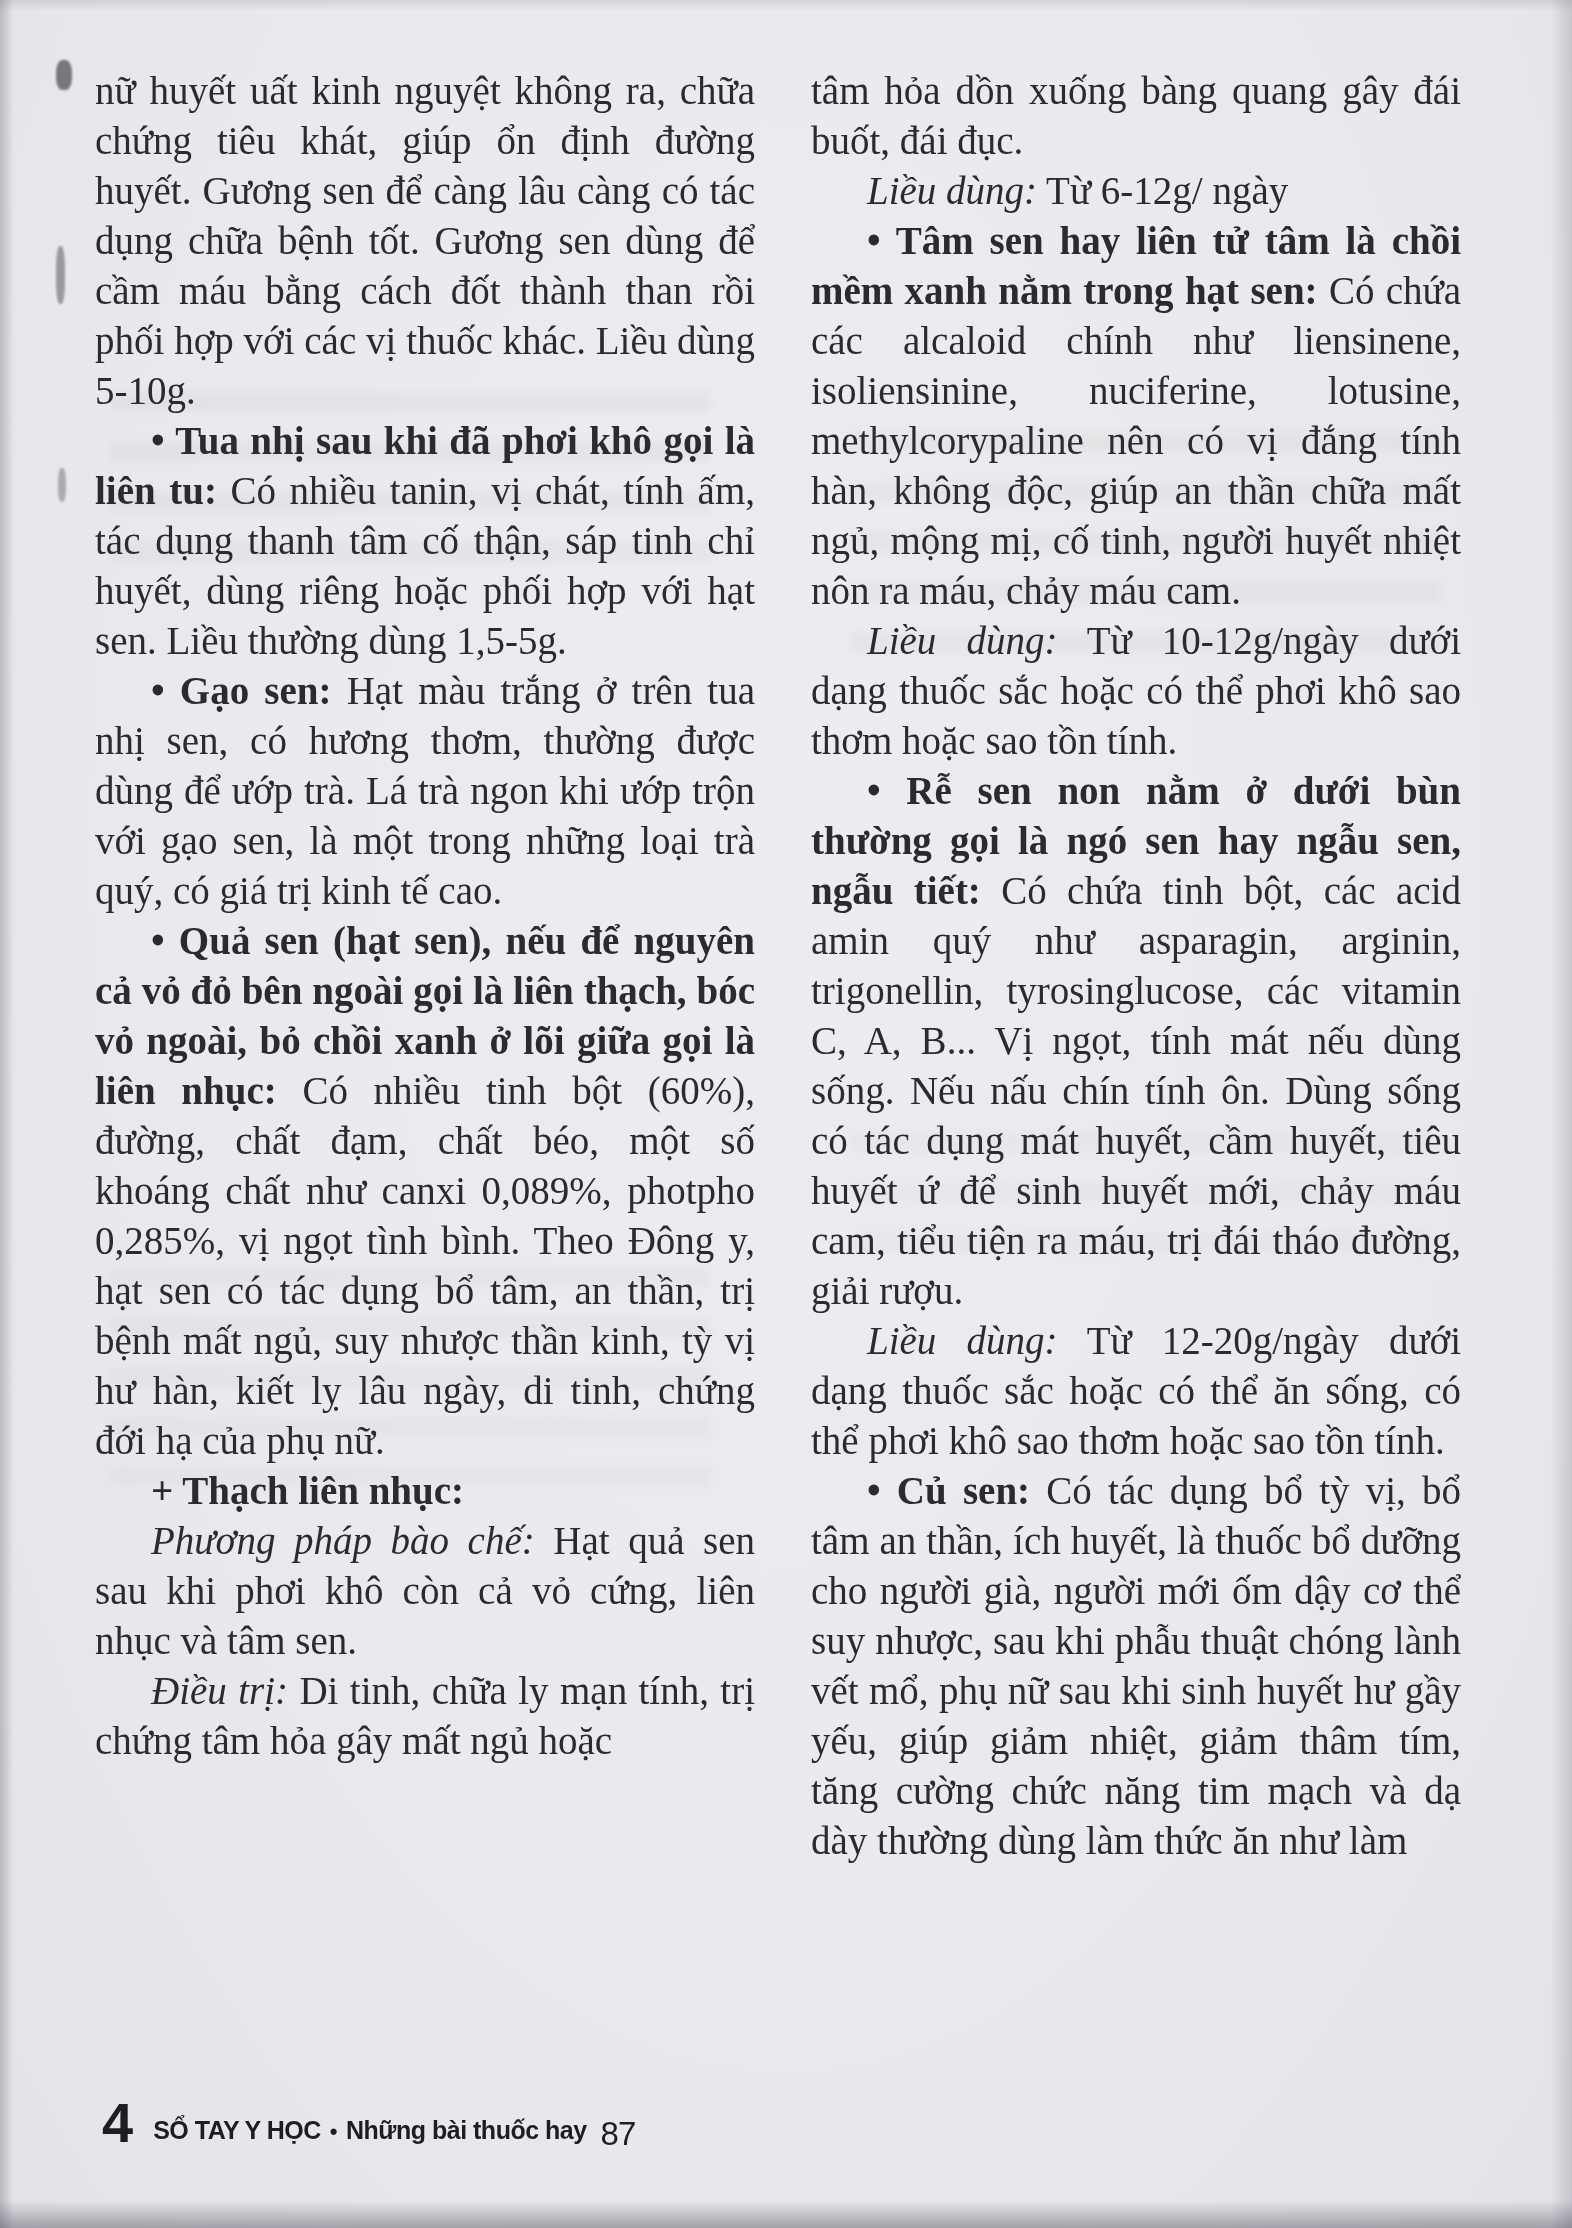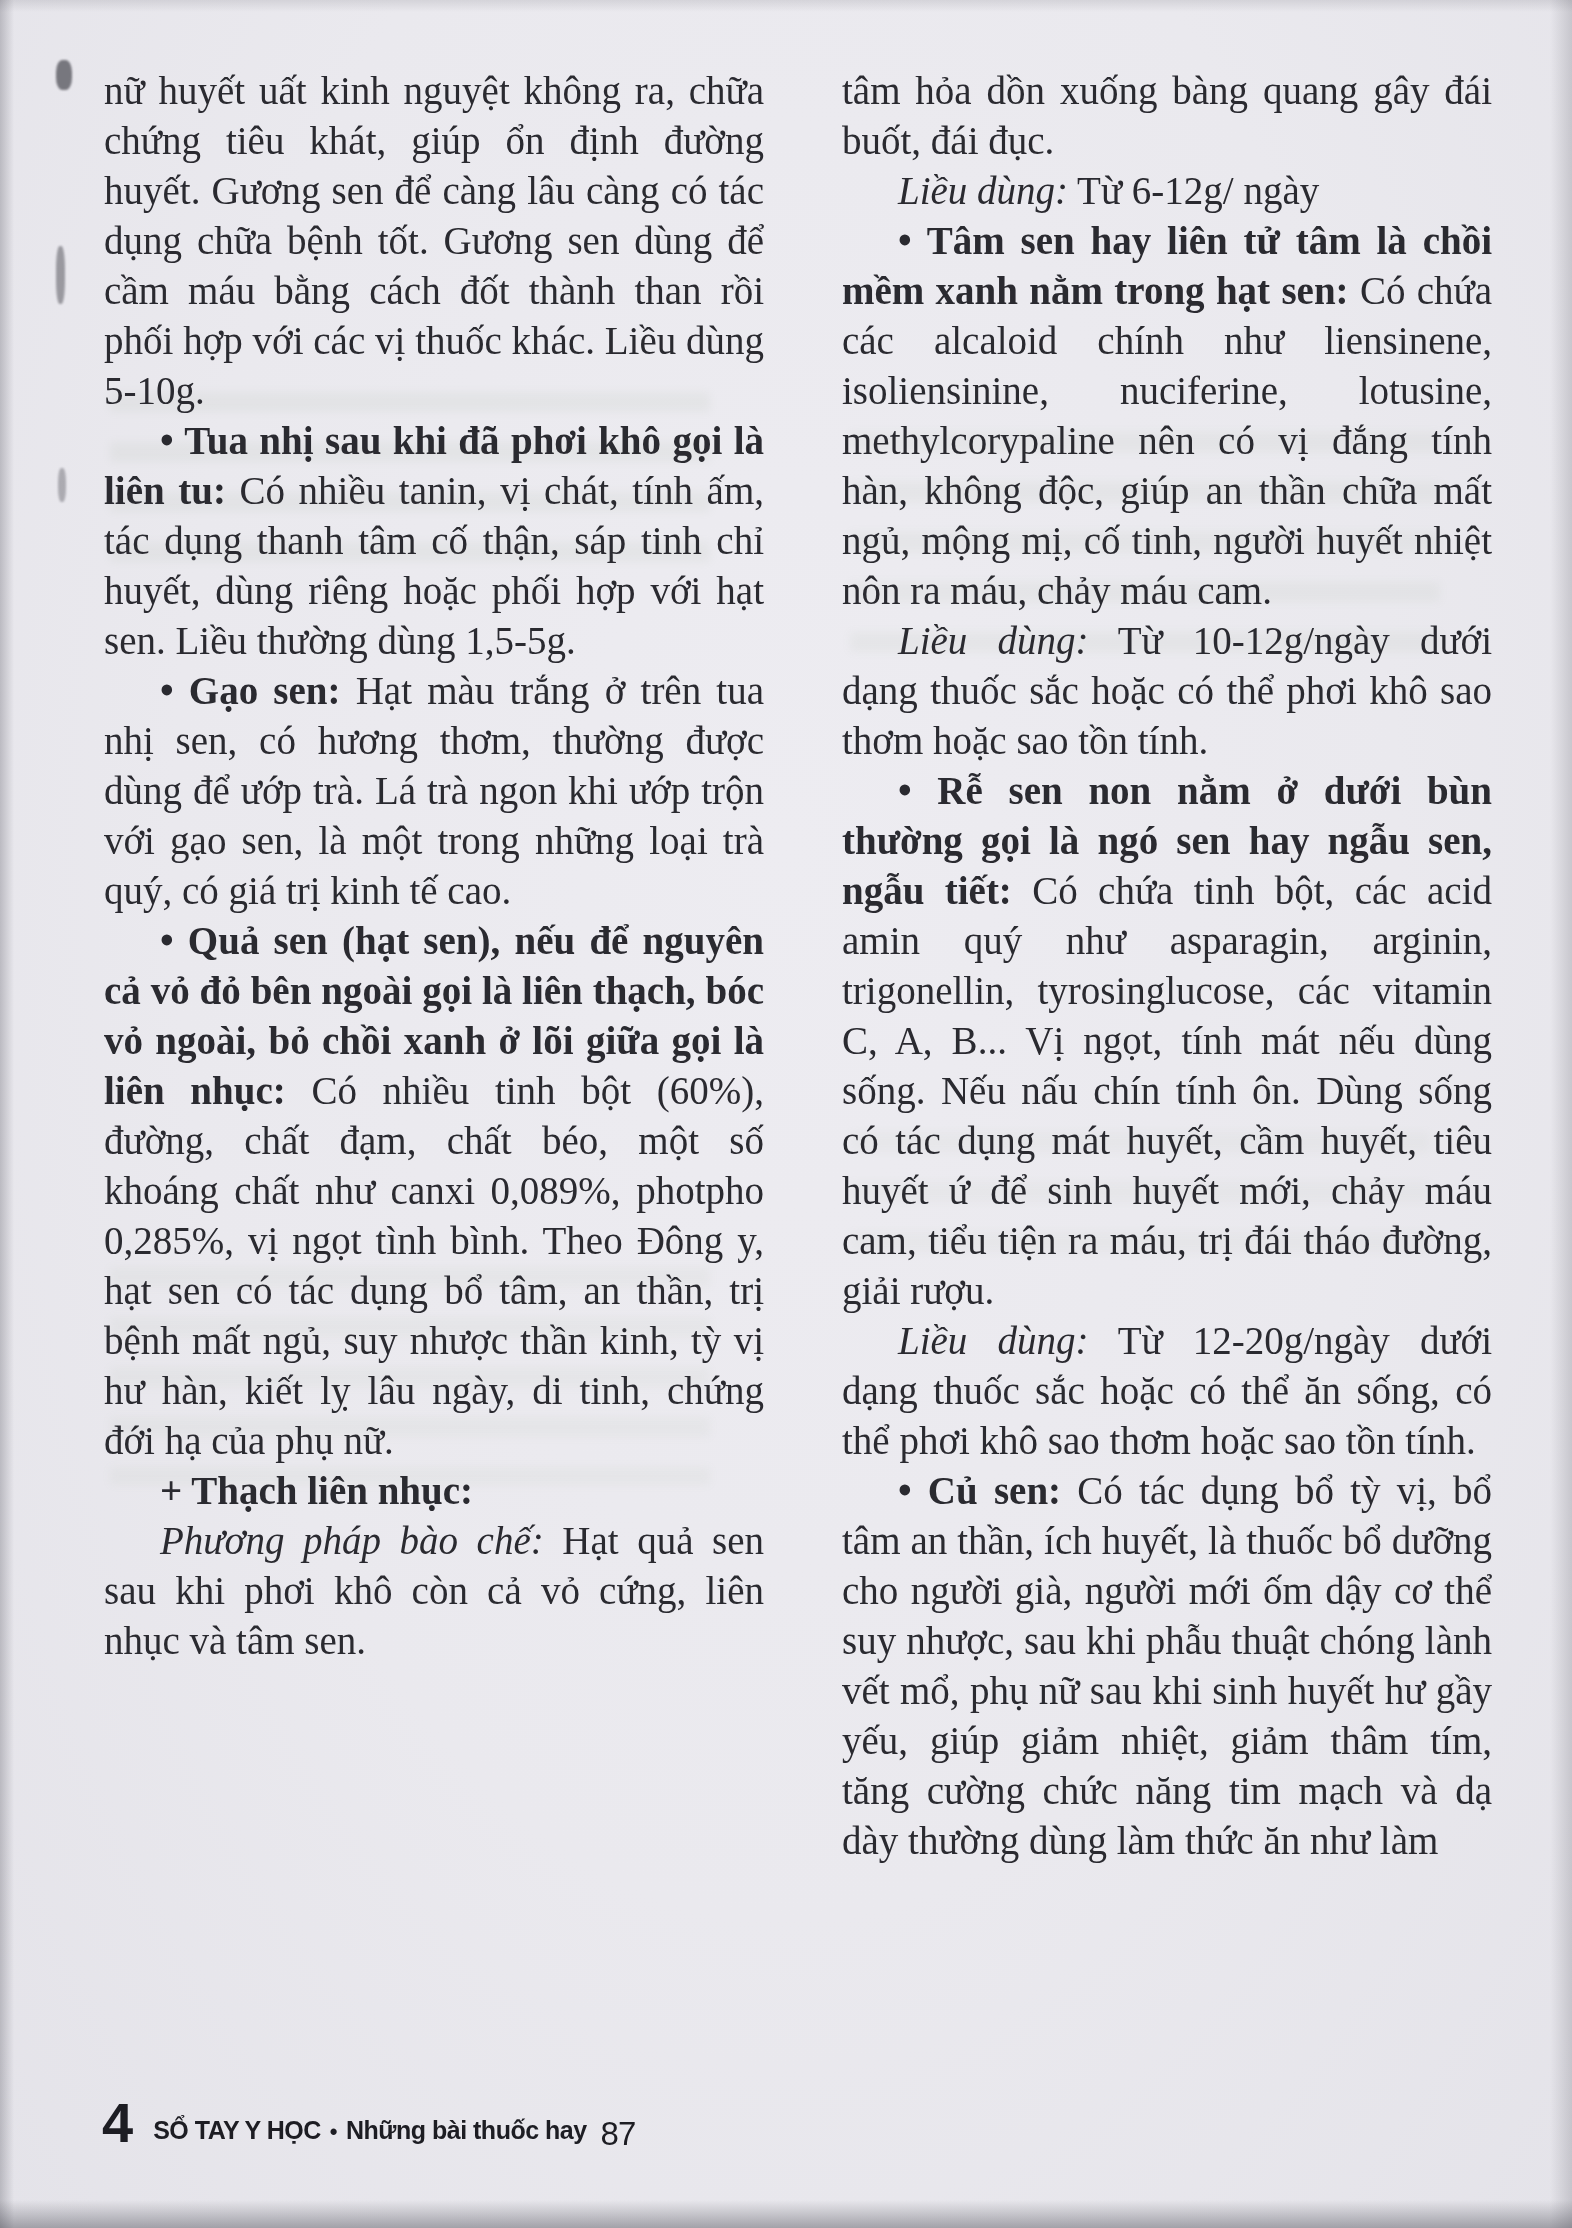--- a/index.html
+++ b/index.html
@@ -11,22 +11,22 @@
   .page{
     position:relative;
     width:1572px;height:2228px;
     margin:0 auto;
     background:radial-gradient(ellipse at 50% 38%, #edecf1 0%, #eae9ee 55%, #e4e3e9 100%);
     overflow:hidden;
     font-family:"Liberation Serif","DejaVu Serif",serif;
     color:var(--ink);
   }
   .cols{
-    position:absolute;left:104px;top:66px;
-    display:flex;gap:54px;
+    position:absolute;left:95px;top:66px;
+    display:flex;gap:32px;
   }
   .col{
     font-size:39px;
     line-height:50px;
     text-rendering:optimizeLegibility;
   }
   .col-left{width:660px;}
   .col-right{width:650px;margin-left:24px;}
   .para{margin:0;text-align:justify;text-indent:0;}
   .para.indent{text-indent:56px;}
@@ -93,20 +93,21 @@
   <div class="bleed bleed-4"></div>
 
   <div class="cols">
     <div class="col col-left">
         <p class="para"><span>nữ huyết uất kinh nguyệt không ra, chữa chứng tiêu khát, giúp ổn định đường huyết. Gương sen để càng lâu càng có tác dụng chữa bệnh tốt. Gương sen dùng để cầm máu bằng cách đốt thành than rồi phối hợp với các vị thuốc khác. Liều dùng 5-10g.</span></p>
         <p class="para indent"><span class="run-b">• Tua nhị sau khi đã phơi khô gọi là liên tu:</span><span> Có nhiều tanin, vị chát, tính ấm, tác dụng thanh tâm cố thận, sáp tinh chỉ huyết, dùng riêng hoặc phối hợp với hạt sen. Liều thường dùng 1,5-5g.</span></p>
         <p class="para indent"><span class="run-b">• Gạo sen:</span><span> Hạt màu trắng ở trên tua nhị sen, có hương thơm, thường được dùng để ướp trà. Lá trà ngon khi ướp trộn với gạo sen, là một trong những loại trà quý, có giá trị kinh tế cao.</span></p>
         <p class="para indent"><span class="run-b">• Quả sen (hạt sen), nếu để nguyên cả vỏ đỏ bên ngoài gọi là liên thạch, bóc vỏ ngoài, bỏ chồi xanh ở lõi giữa gọi là liên nhục:</span><span> Có nhiều tinh bột (60%), đường, chất đạm, chất béo, một số khoáng chất như canxi 0,089%, photpho 0,285%, vị ngọt tình bình. Theo Đông y, hạt sen có tác dụng bổ tâm, an thần, trị bệnh mất ngủ, suy nhược thần kinh, tỳ vị hư hàn, kiết lỵ lâu ngày, di tinh, chứng đới hạ của phụ nữ.</span></p>
         <p class="para indent"><span class="run-bi">+ Thạch liên nhục:</span></p>
         <p class="para indent"><span class="run-i">Phương pháp bào chế:</span><span> Hạt quả sen sau khi phơi khô còn cả vỏ cứng, liên nhục và tâm sen.</span></p>
+        <p class="para indent"><span class="run-i">Điều trị:</span><span> Di tinh, chữa ly mạn tính, trị chứng tâm hỏa gây mất ngủ hoặc</span></p>
       </div>
     <div class="col col-right">
         <p class="para"><span>tâm hỏa dồn xuống bàng quang gây đái buốt, đái đục.</span></p>
         <p class="para indent"><span class="run-i">Liều dùng:</span><span> Từ 6-12g/ ngày</span></p>
         <p class="para indent"><span class="run-b">• Tâm sen hay liên tử tâm là chồi mềm xanh nằm trong hạt sen:</span><span> Có chứa các alcaloid chính như liensinene, isoliensinine, nuciferine, lotusine, methylcorypaline nên có vị đắng tính hàn, không độc, giúp an thần chữa mất ngủ, mộng mị, cố tinh, người huyết nhiệt nôn ra máu, chảy máu cam.</span></p>
         <p class="para indent"><span class="run-i">Liều dùng:</span><span> Từ 10-12g/ngày dưới dạng thuốc sắc hoặc có thể phơi khô sao thơm hoặc sao tồn tính.</span></p>
         <p class="para indent"><span class="run-b">• Rễ sen non nằm ở dưới bùn thường gọi là ngó sen hay ngẫu sen, ngẫu tiết:</span><span> Có chứa tinh bột, các acid amin quý như asparagin, arginin, trigonellin, tyrosinglucose, các vitamin C, A, B... Vị ngọt, tính mát nếu dùng sống. Nếu nấu chín tính ôn. Dùng sống có tác dụng mát huyết, cầm huyết, tiêu huyết ứ để sinh huyết mới, chảy máu cam, tiểu tiện ra máu, trị đái tháo đường, giải rượu.</span></p>
         <p class="para indent"><span class="run-i">Liều dùng:</span><span> Từ 12-20g/ngày dưới dạng thuốc sắc hoặc có thể ăn sống, có thể phơi khô sao thơm hoặc sao tồn tính.</span></p>
         <p class="para indent"><span class="run-b">• Củ sen:</span><span> Có tác dụng bổ tỳ vị, bổ tâm an thần, ích huyết, là thuốc bổ dưỡng cho người già, người mới ốm dậy cơ thể suy nhược, sau khi phẫu thuật chóng lành vết mổ, phụ nữ sau khi sinh huyết hư gầy yếu, giúp giảm nhiệt, giảm thâm tím, tăng cường chức năng tim mạch và dạ dày thường dùng làm thức ăn như làm</span></p>
       </div>

